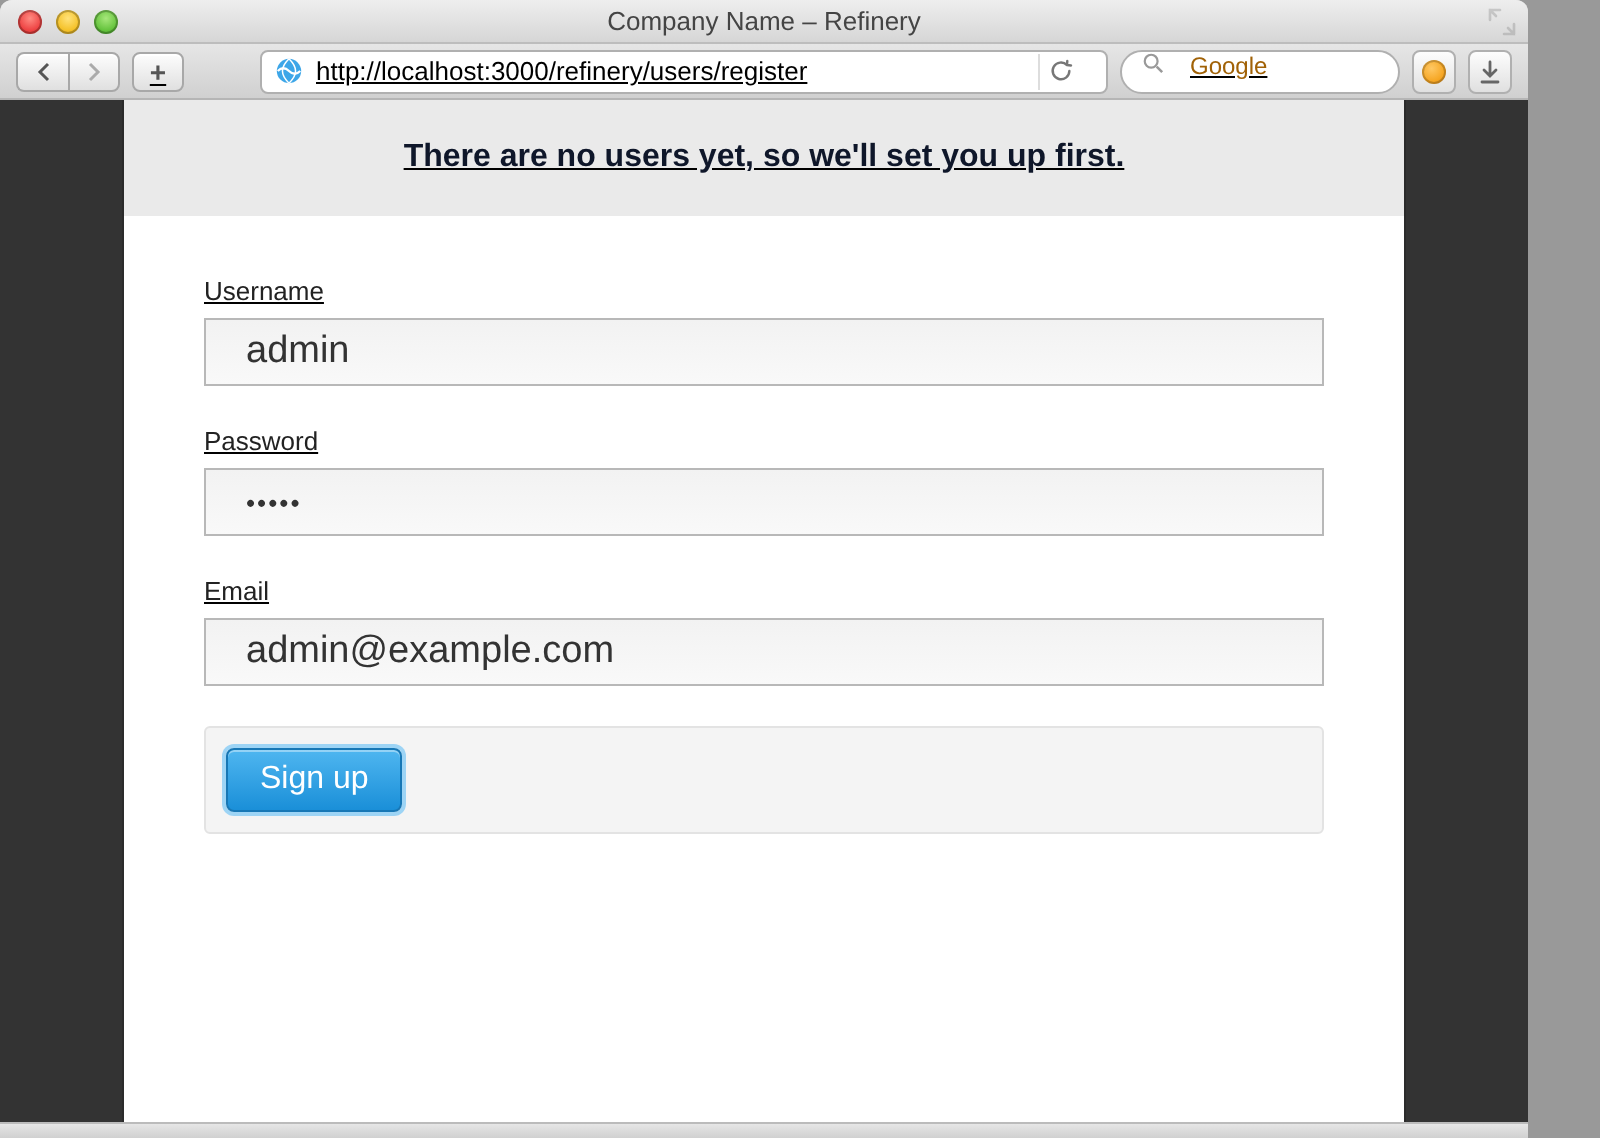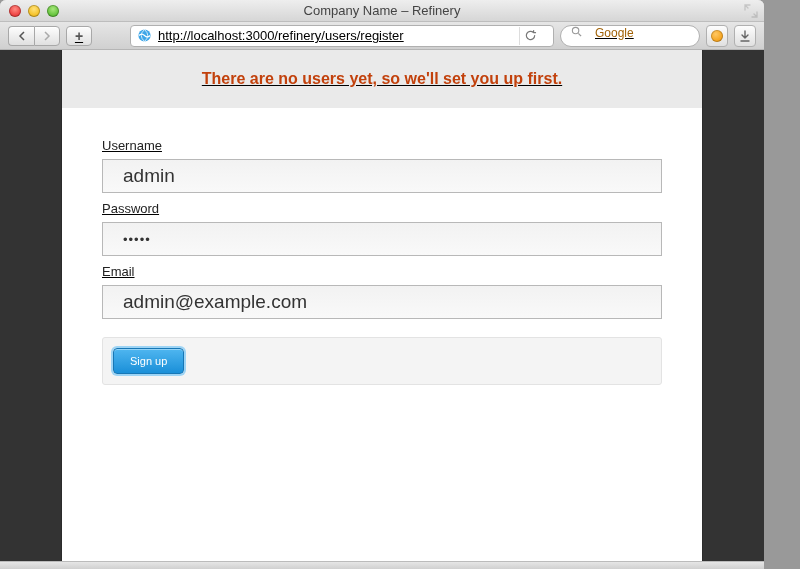--- a/index.html
+++ b/index.html
@@ -73,37 +73,37 @@
   .viewport { height: calc(569px - 22px - 28px - 8px); background:#333; padding: 0; overflow:hidden; }
   .statusbar { height:8px; background:linear-gradient(#e6e6e6,#d0d0d0); border-top:1px solid #bbb; }
 
   .page {
     width: 640px; margin: 0 auto; background:#fff;
     min-height: 100%;
     box-shadow: 0 0 0 1px rgba(0,0,0,.15);
   }
   .banner {
     background:#eaeaea; text-align:center;
-    padding: 20px 10px; font-size: 16px; font-weight:bold; color:#c2410c;
+    padding: 20px 10px; font-size: 16px; font-weight:bold; color:#0f172a;
   }
   .form { padding: 30px 40px 22px; }
-  .field { margin-bottom: 8px; }
+  .field { margin-bottom: 20px; }
   .field label { display:block; font-size: 13px; margin-bottom: 6px; color:#222; }
   .field input {
     width: 100%; height: 34px; font-size: 19px; padding: 2px 20px;
     border: 1px solid #b8b8b8; background: linear-gradient(#f2f2f2,#f9f9f9);
     font-family: inherit; color:#333;
   }
   .field input[type=password] { font-size: 13px; letter-spacing: 1px; }
   .actions {
     margin-top: 18px; padding: 10px;
     background:#f4f4f4; border:1px solid #e3e3e3; border-radius:3px;
   }
   .submit {
-    display:inline-block; padding: 6px 16px; font-size: 11px; color:#fff;
+    display:inline-block; padding: 6px 16px; font-size: 16px; color:#fff;
     background: linear-gradient(#4fb6f0, #1a8fd8);
     border: 1px solid #1777b5; border-radius: 4px;
     box-shadow: 0 0 0 2px #9dd4f5, inset 0 1px 0 rgba(255,255,255,.4);
     cursor: pointer;
   }
 </style>
 </head>
 <body>
 
 <div class="browser">

